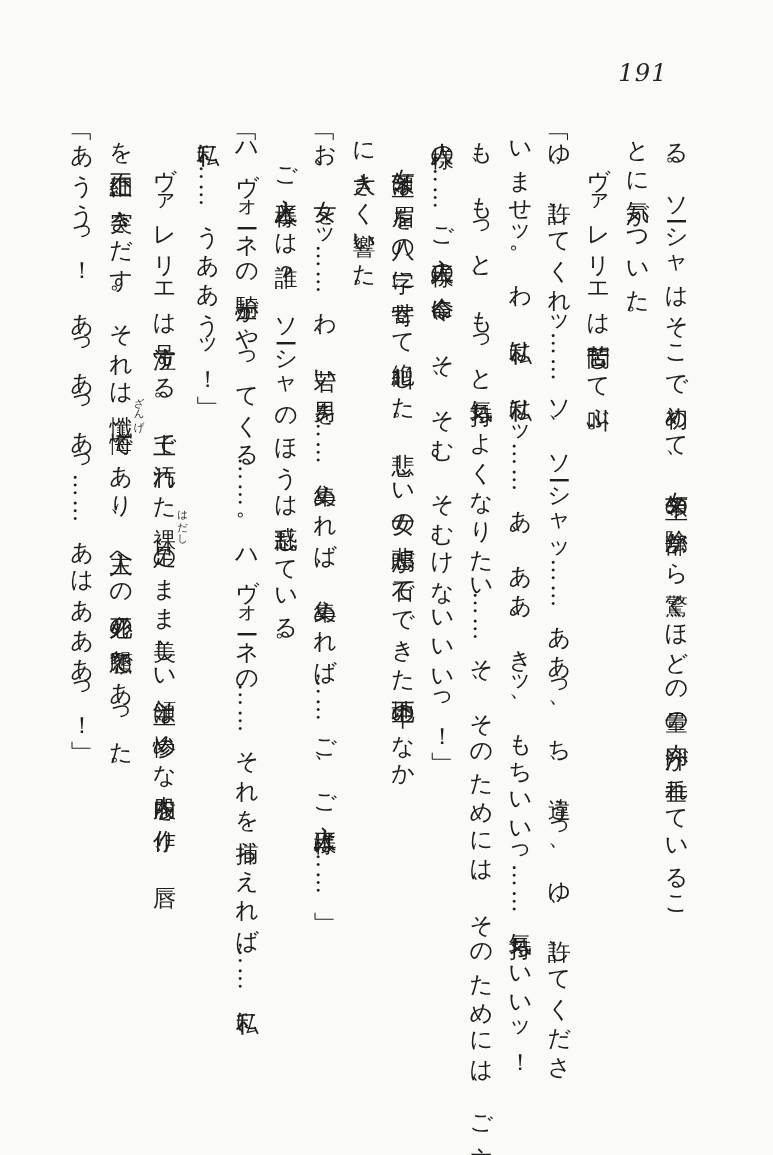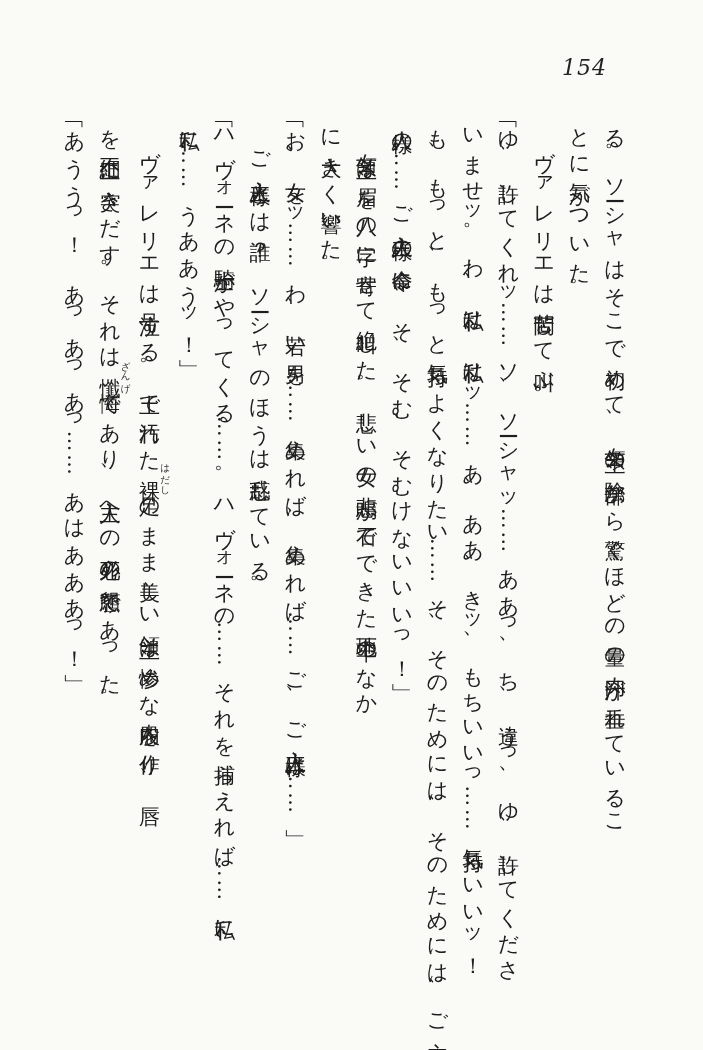--- a/index.html
+++ b/index.html
@@ -49,21 +49,21 @@
   rt {
     font-size: 9.5px;
     letter-spacing: 0;
     color: #2a2a2a;
   }
 </style>
 </head>
 <body>
 
 <div class="page">
-  <div class="page-number">154</div>
+  <div class="page-number">191</div>
   <div class="text-block" id="text-block">
       <div class="tcolumn">る。ソーシャはそこで初めて、女領主の陰部から驚くほどの量の肉汁が垂れているこ</div>
       <div class="tcolumn">とに気がついた。</div>
       <div class="tcolumn">　ヴァレリエは苦悶して叫ぶ。</div>
       <div class="tcolumn">「ゆ、許してくれッ……ソ、ソーシャッ……ああっ、ち、違うっ、ゆ、許してくださ</div>
       <div class="tcolumn">いませッ。わ、私は、私はッ……あ、ああ、きッ、もちいいっ……気持ちいいッ！</div>
       <div class="tcolumn">も、もっと、もっと気持ちよくなりたい……そ、そのためには、そのためには、ご主</div>
       <div class="tcolumn">人様の……ご主人様の命令に、そ、そむ、そむけないいいっ！」</div>
       <div class="tcolumn">　女領主は眉を八の字に寄せて絶叫した。悲しい女の悲鳴が石でできた地下牢のなか</div>
       <div class="tcolumn">に大きく響いた。</div>

